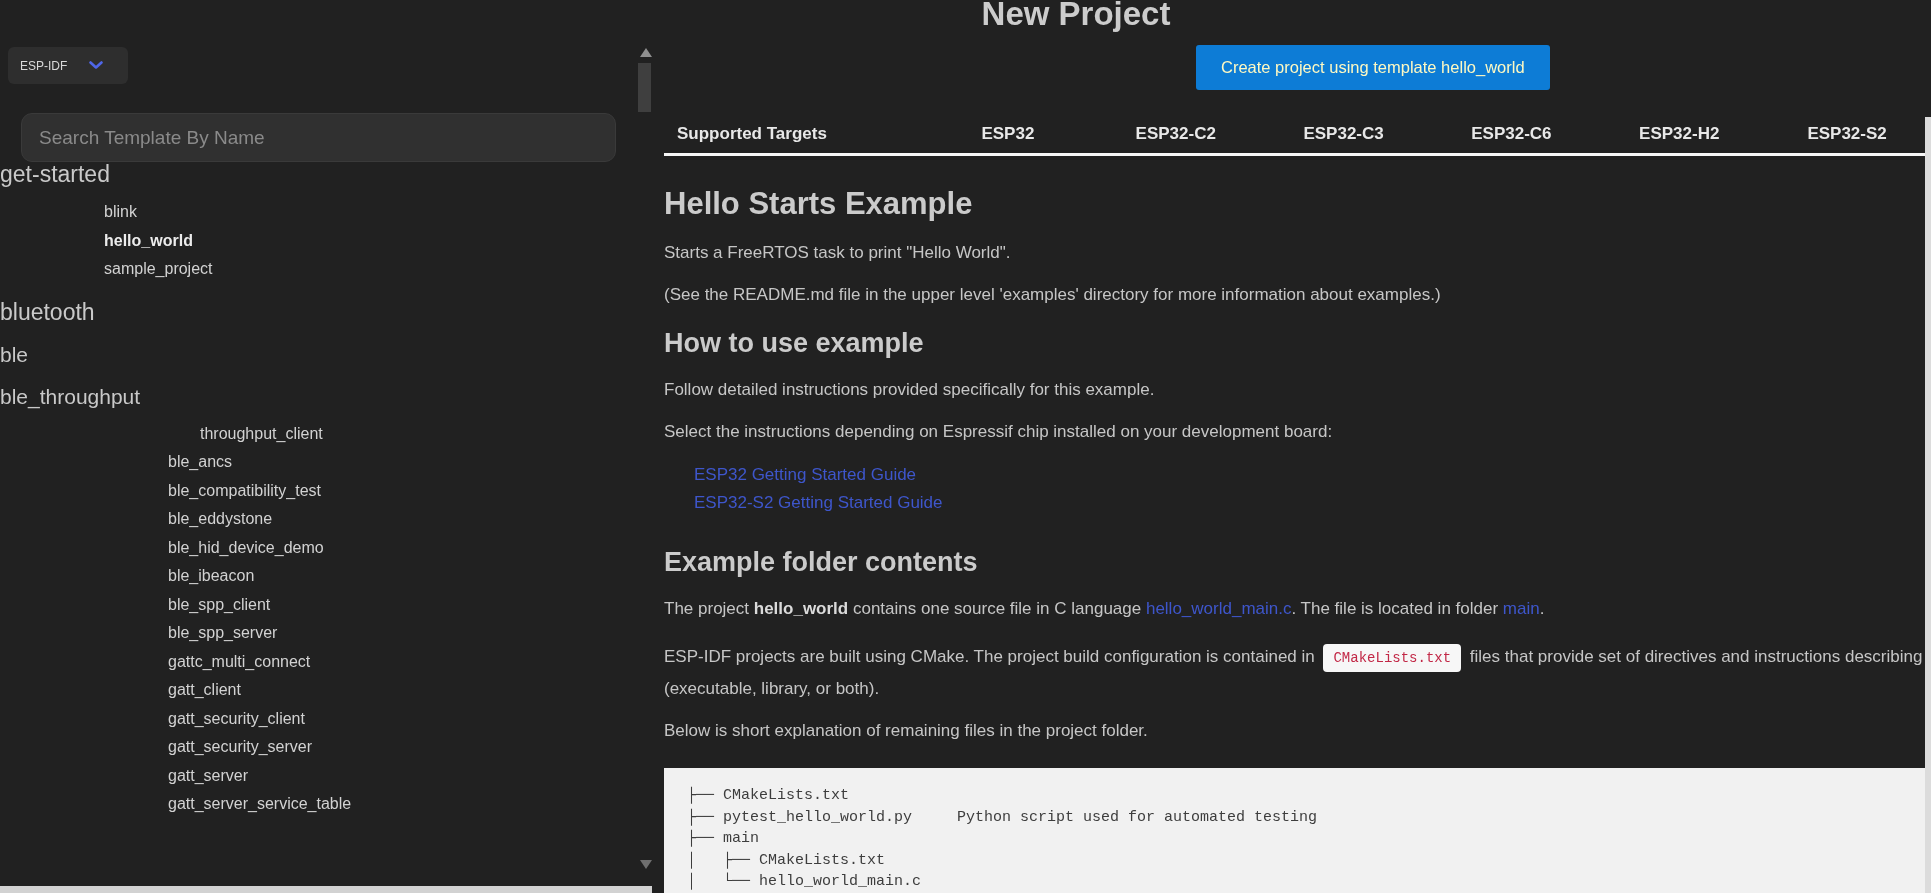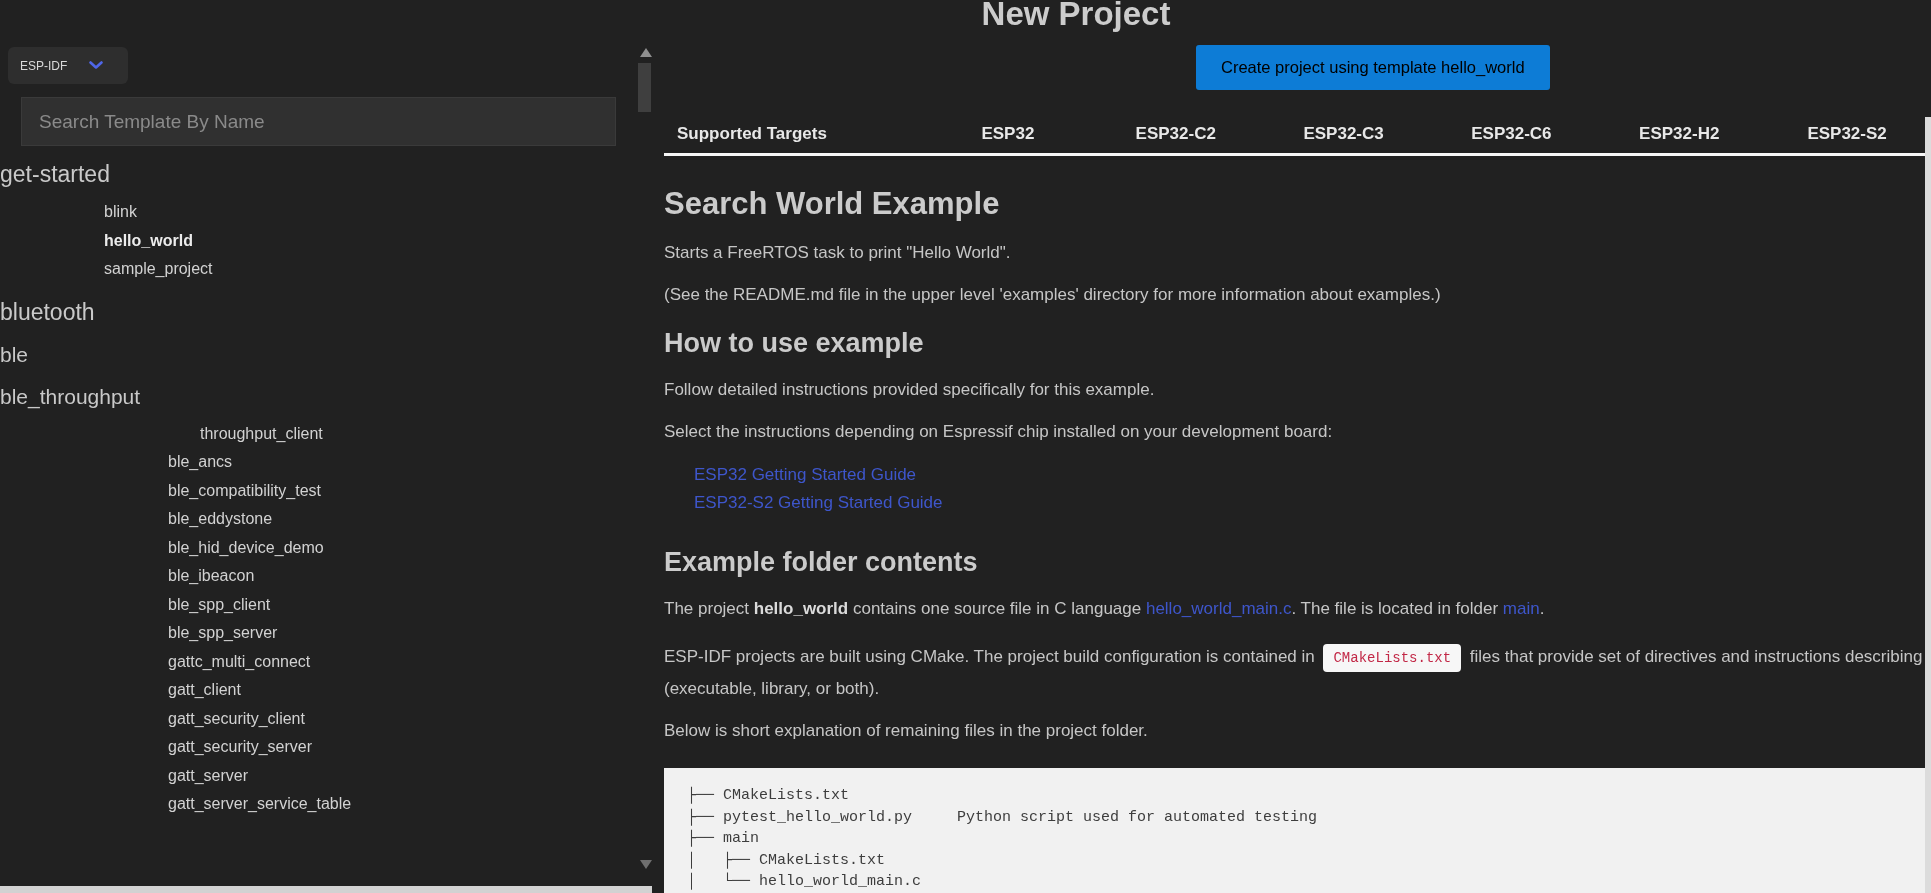--- a/index.html
+++ b/index.html
@@ -17,22 +17,22 @@
   .fw-dropdown {
     position:absolute; left:8px; top:47px; width:120px; height:37px;
     background:#2e2e2e; border:none; border-radius:6px;
     display:flex; align-items:center; gap:22px; padding:0 12px;
     color:#d9d9d9; font-size:12px; cursor:pointer;
     font-family:"Liberation Sans", sans-serif;
   }
   .fw-dropdown svg { flex:none; }
 
   .search-box {
-    position:absolute; left:21px; top:97px; width:595px; height:49px;
-    background:#303030; border:1px solid #3a3a3a; border-radius:0;
+    position:absolute; left:21px; top:113px; width:595px; height:49px;
+    background:#303030; border:1px solid #3a3a3a; border-radius:11px;
     color:#d6d6d6; font-size:19px; padding:8px 17px;
     font-family:"Liberation Sans", sans-serif; outline:none;
   }
   .search-box::placeholder { color:#8a8a8a; }
 
   .tree { position:absolute; left:0; top:146px; right:30px; bottom:8px; overflow:hidden; }
   .tree-node { white-space:nowrap; cursor:pointer; }
   .tree-node.k-item { font-size:16px; line-height:28.5px; color:#d2d2d2; font-weight:400; }
   .tree-node.k-section { font-weight:400; color:#c9c9c9; margin:12px 0 8px 0; }
   .tree-node.k-section.ind-0 { font-size:23px; line-height:32px; }
@@ -67,21 +67,21 @@
   
   .main { position:absolute; left:660px; top:0; right:0; bottom:0; overflow:hidden; }
 
   .np-title {
     position:absolute; top:-5px; left:416px; transform:translateX(-50%);
     font-size:33px; font-weight:700; color:#cccccc; white-space:nowrap;
   }
 
   .create-btn {
     position:absolute; left:536px; top:45px; height:45px;
-    background:var(--accent,#0d7cd6); color:#000000; border:none; border-radius:3px;
+    background:var(--accent,#0d7cd6); color:#fef9c3; border:none; border-radius:3px;
     font-size:16.5px; padding:0 25px; cursor:pointer;
     font-family:"Liberation Sans", sans-serif;
   }
 
   .targets-row {
     position:absolute; left:4px; top:114px; right:0; height:39px;
     display:grid; grid-template-columns:260px repeat(6,1fr);
     align-items:center; font-weight:700; color:#e8e8e8; font-size:17px;
   }
   .targets-row .t-label { padding-left:13px; }
@@ -179,21 +179,21 @@
     <div class="t-chip">ESP32</div>
       <div class="t-chip">ESP32-C2</div>
       <div class="t-chip">ESP32-C3</div>
       <div class="t-chip">ESP32-C6</div>
       <div class="t-chip">ESP32-H2</div>
       <div class="t-chip">ESP32-S2</div>
   </div>
   <div class="targets-underline"></div>
 
   <div class="readme">
-    <h1>Search World Example</h1>
+    <h1>Hello Starts Example</h1>
     <p>Starts a FreeRTOS task to print "Hello World".</p>
     <p>(See the README.md file in the upper level 'examples' directory for more information about examples.)</p>
 
     <h2>How to use example</h2>
     <p>Follow detailed instructions provided specifically for this example.</p>
     <p>Select the instructions depending on Espressif chip installed on your development board:</p>
 
     <div class="links-list">
       <a>ESP32 Getting Started Guide</a>
         <a>ESP32-S2 Getting Started Guide</a>

